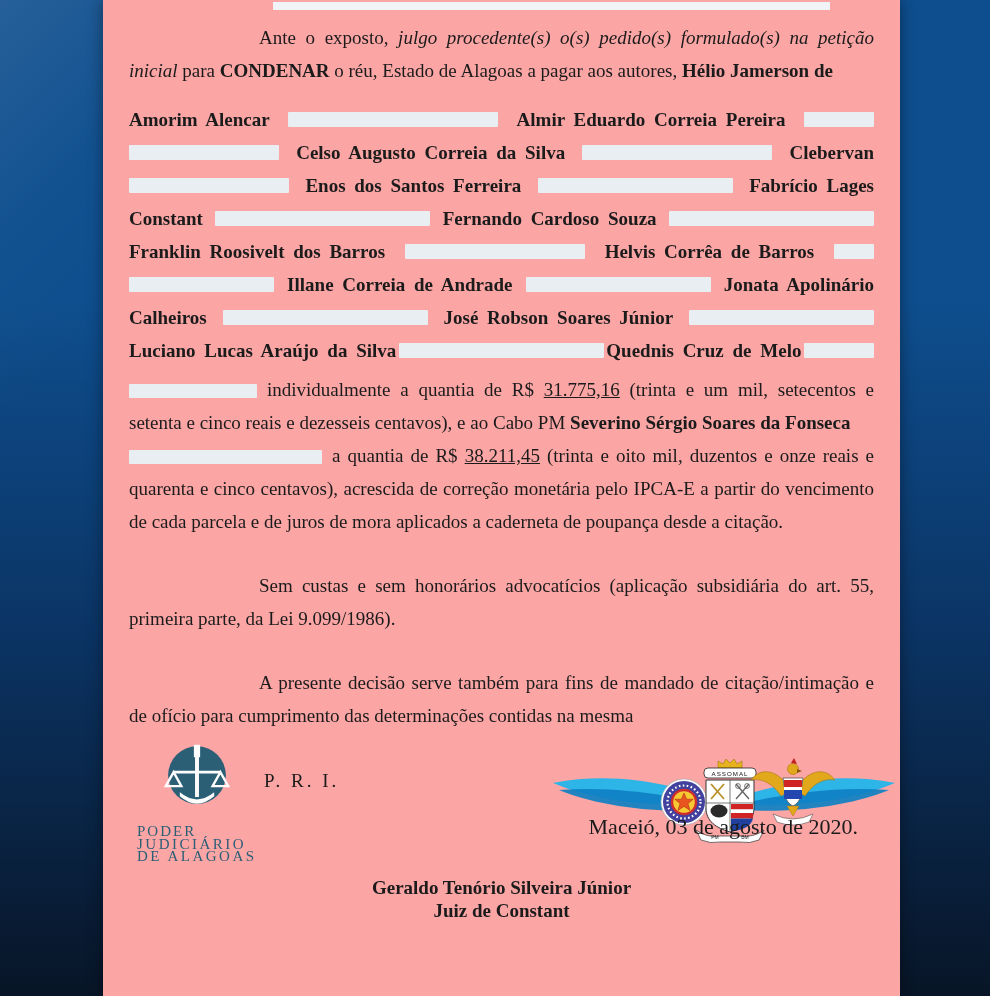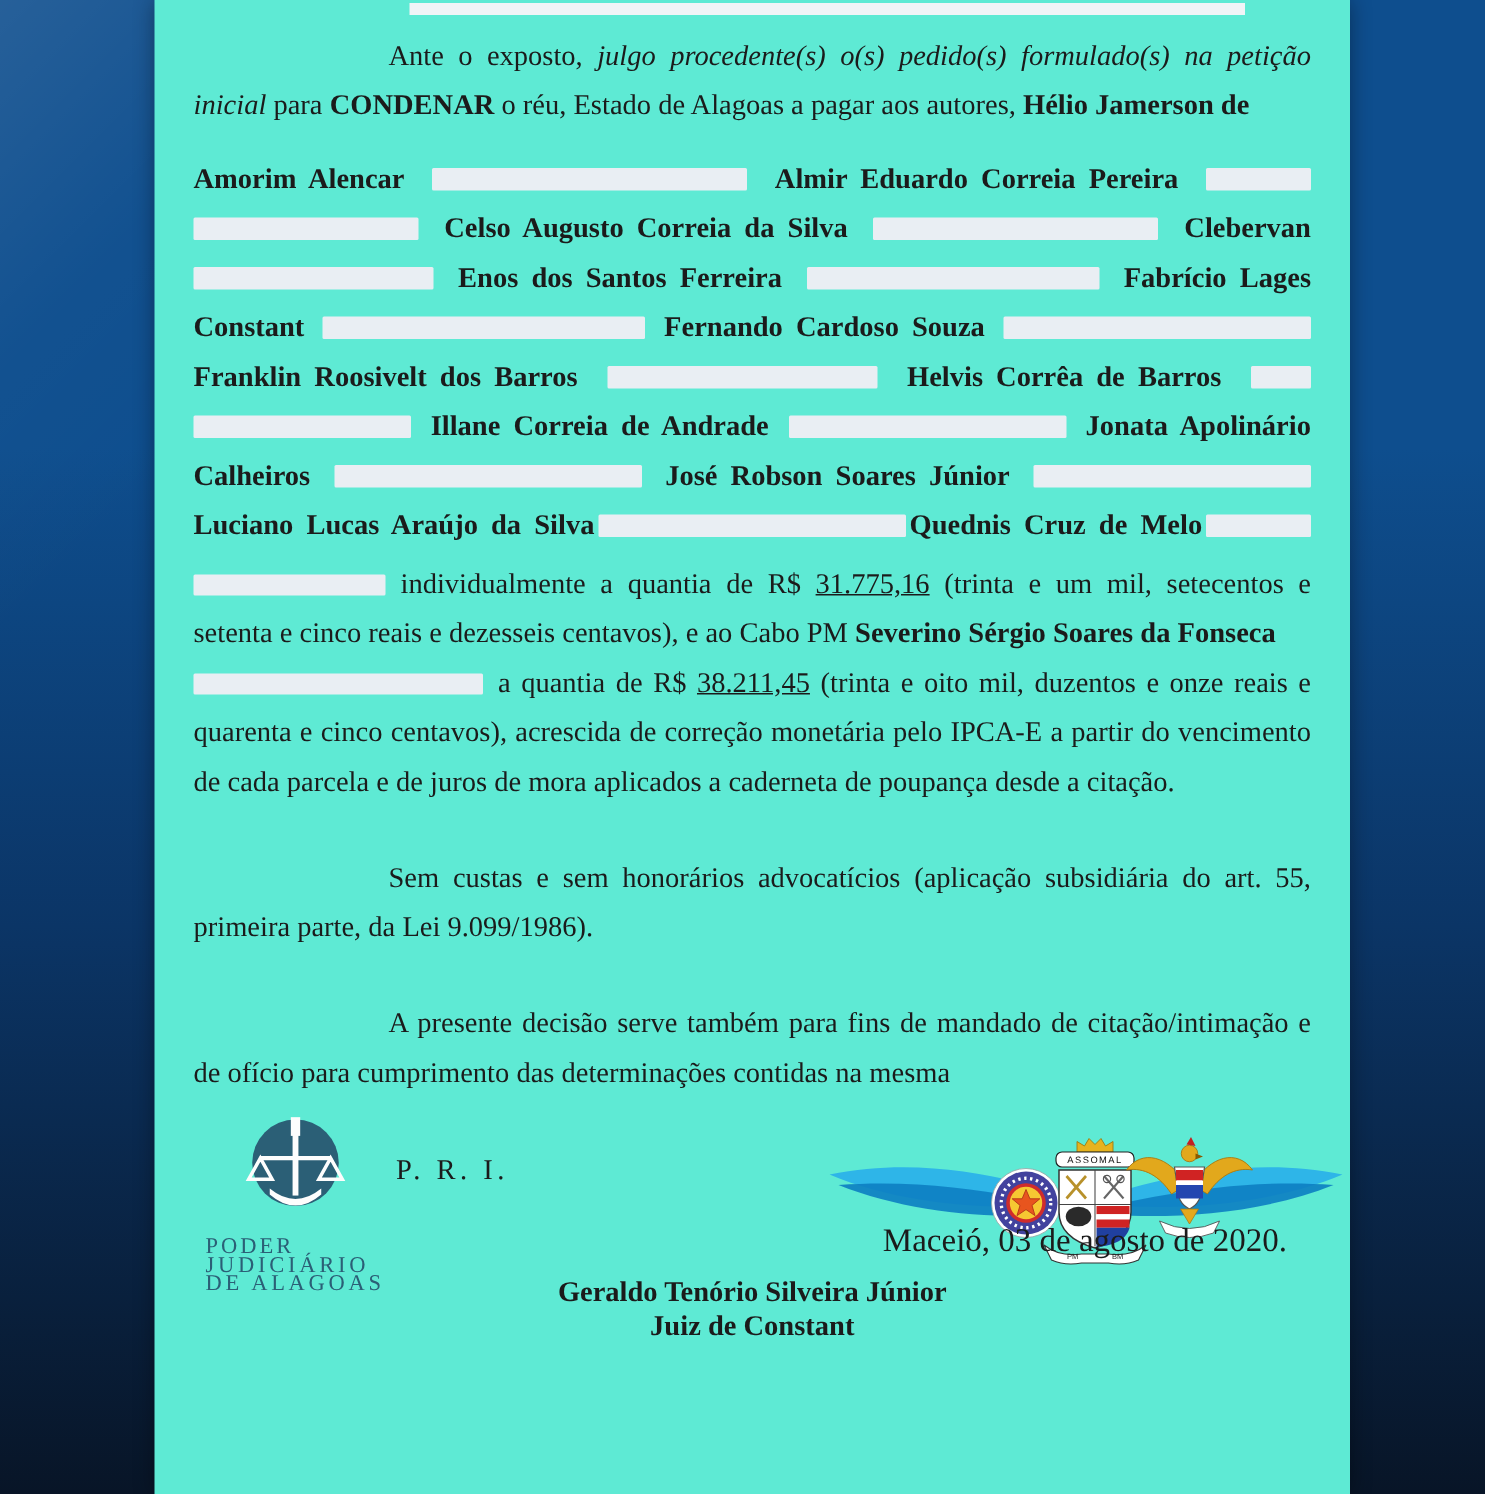--- a/index.html
+++ b/index.html
@@ -10,21 +10,21 @@
   .bg{
     position:absolute;inset:0;
     background:linear-gradient(180deg,var(--bg-top) 0%,var(--bg-top) 30%,var(--bg-mid) 62%,var(--bg-bottom) 100%);
   }
   .bg-sheen{
     position:absolute;inset:0;
     background:linear-gradient(135deg,rgba(255,255,255,0.10) 0%,rgba(255,255,255,0.02) 12%,rgba(0,0,0,0) 22%);
   }
   .doc{
     position:absolute;left:103px;top:0;width:797px;height:996px;
-    background:#5eead4;box-shadow:0 0 14px rgba(0,0,0,0.4);
+    background:#fca5a5;box-shadow:0 0 14px rgba(0,0,0,0.4);
   }
   .doc-inner{
     position:relative;height:100%;padding:0 26px;box-sizing:border-box;
     font-size:19px;color:var(--doc-text);
   }
   .top-redact{position:absolute;left:170px;right:70px;top:2px;height:8px;background:#f1f4f7;}
   .para{text-align:justify;line-height:33px;}
   .p1{padding-top:21px;text-indent:130px;}
   .p2a{margin-top:6px;}
   .p2b{margin-top:0;}
@@ -46,21 +46,21 @@
   .name-row .redact{display:block;flex-shrink:1;margin-right:0;height:15px;}
   .party-name{font-weight:bold;white-space:nowrap;word-spacing:4px;}
   .footer{position:relative;height:170px;margin-top:12px;}
   .pj-logo{position:absolute;left:8px;top:0;width:120px;text-align:left;color:var(--pj);}
   .pj-logo svg{display:block;margin:0 auto;}
   .pj-line1{font-size:15px;letter-spacing:2px;line-height:14px;margin-top:2px;}
   .pj-line2,.pj-line3{font-size:15px;letter-spacing:2.5px;line-height:12px;}
   .pri{position:absolute;left:135px;top:26px;font-size:19px;letter-spacing:3px;}
   .assomal{position:absolute;left:424px;top:12px;width:342px;height:96px;}
   .date-line{position:absolute;left:0;right:16px;top:70px;text-align:right;font-size:22px;}
-  .signature{position:absolute;left:0;right:0;top:106px;text-align:center;font-weight:bold;font-size:19px;line-height:23px;}
+  .signature{position:absolute;left:0;right:0;top:132px;text-align:center;font-weight:bold;font-size:19px;line-height:23px;}
 </style>
 </head>
 <body>
 
 <div class="bg"></div>
 <div class="bg-sheen"></div>
 
 <div class="doc">
   <div class="doc-inner">
 

